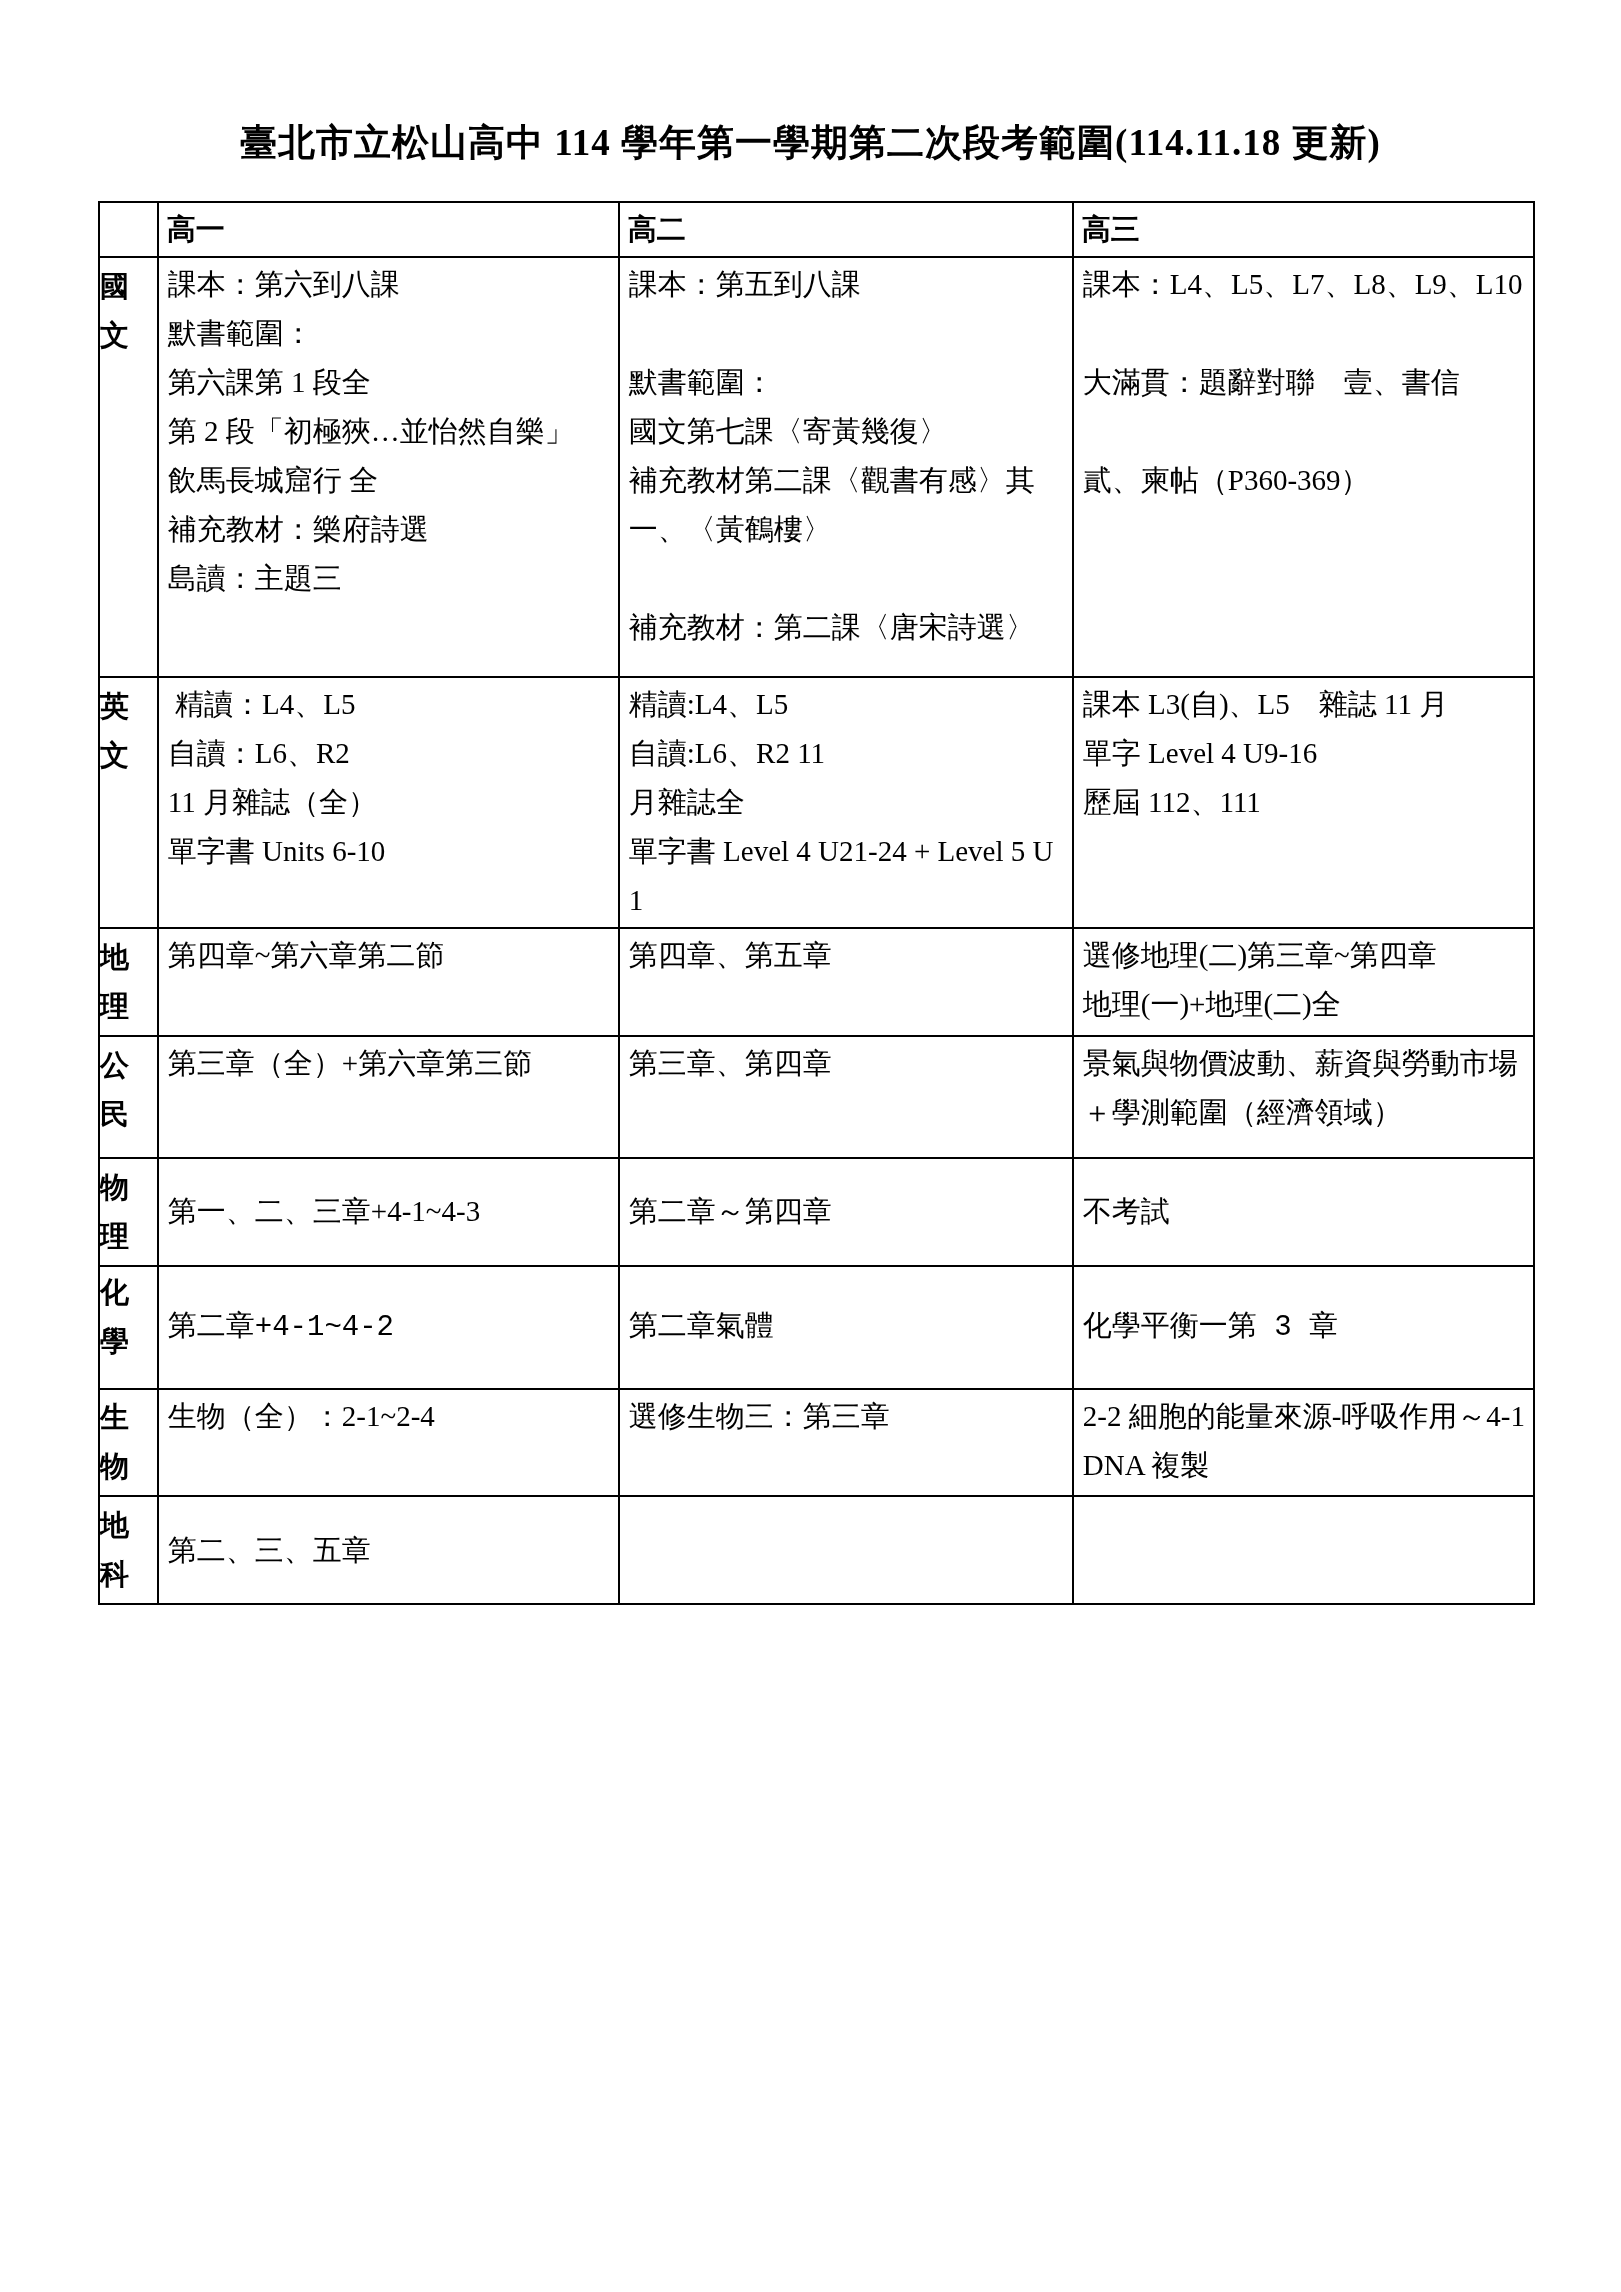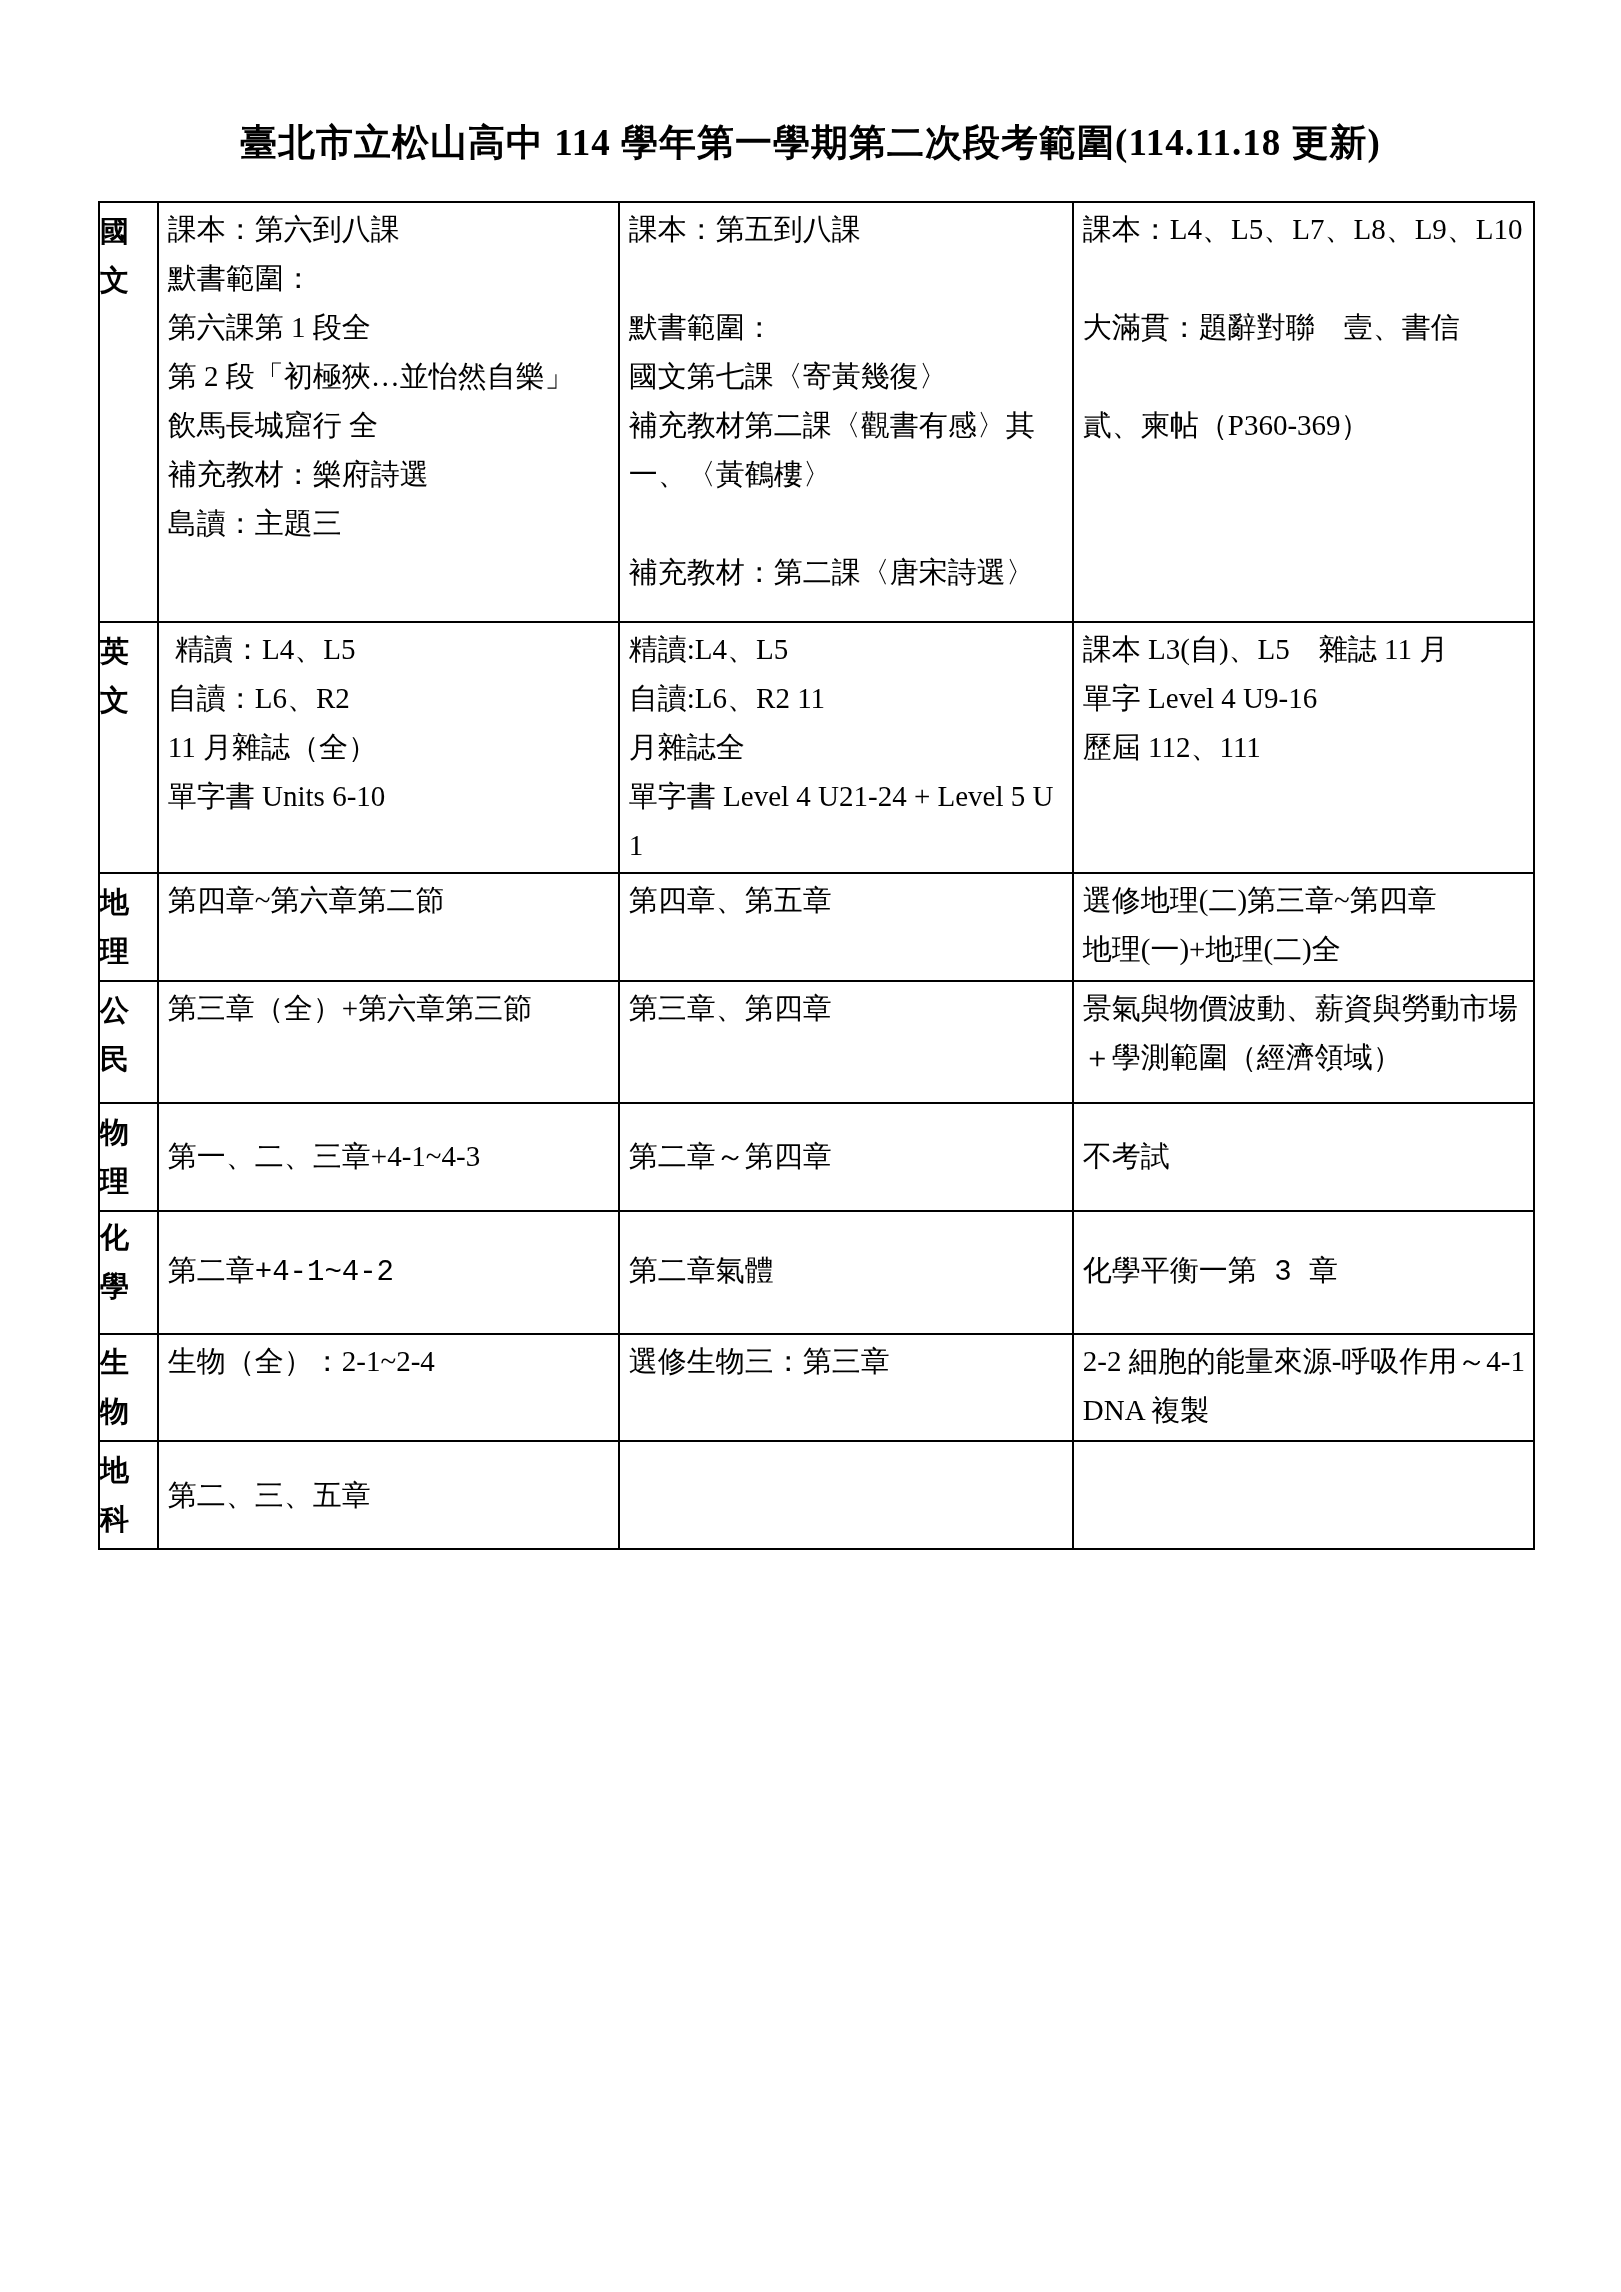--- a/index.html
+++ b/index.html
@@ -72,20 +72,26 @@
   <div class="title">臺北市立松山高中 114 學年第一學期第二次段考範圍(114.11.18 更新)</div>
 
   <table class="exam">
     <colgroup>
       <col style="width:59px">
         <col style="width:461px">
         <col style="width:454px">
         <col style="width:461px">
     </colgroup>
     <tbody>
+      <tr class="head-row">
+        <td class="subj"></td>
+        <td>高一</td>
+        <td>高二</td>
+        <td>高三</td>
+      </tr>
 
       <tr class="r-chinese">
         <td class="subj">國文</td>
         <td class="cell">課本：第六到八課
 默書範圍：
 第六課第 1 段全
 第 2 段「初極狹…並怡然自樂」
 飲馬長城窟行 全
 補充教材：樂府詩選
 島讀：主題三</td>

